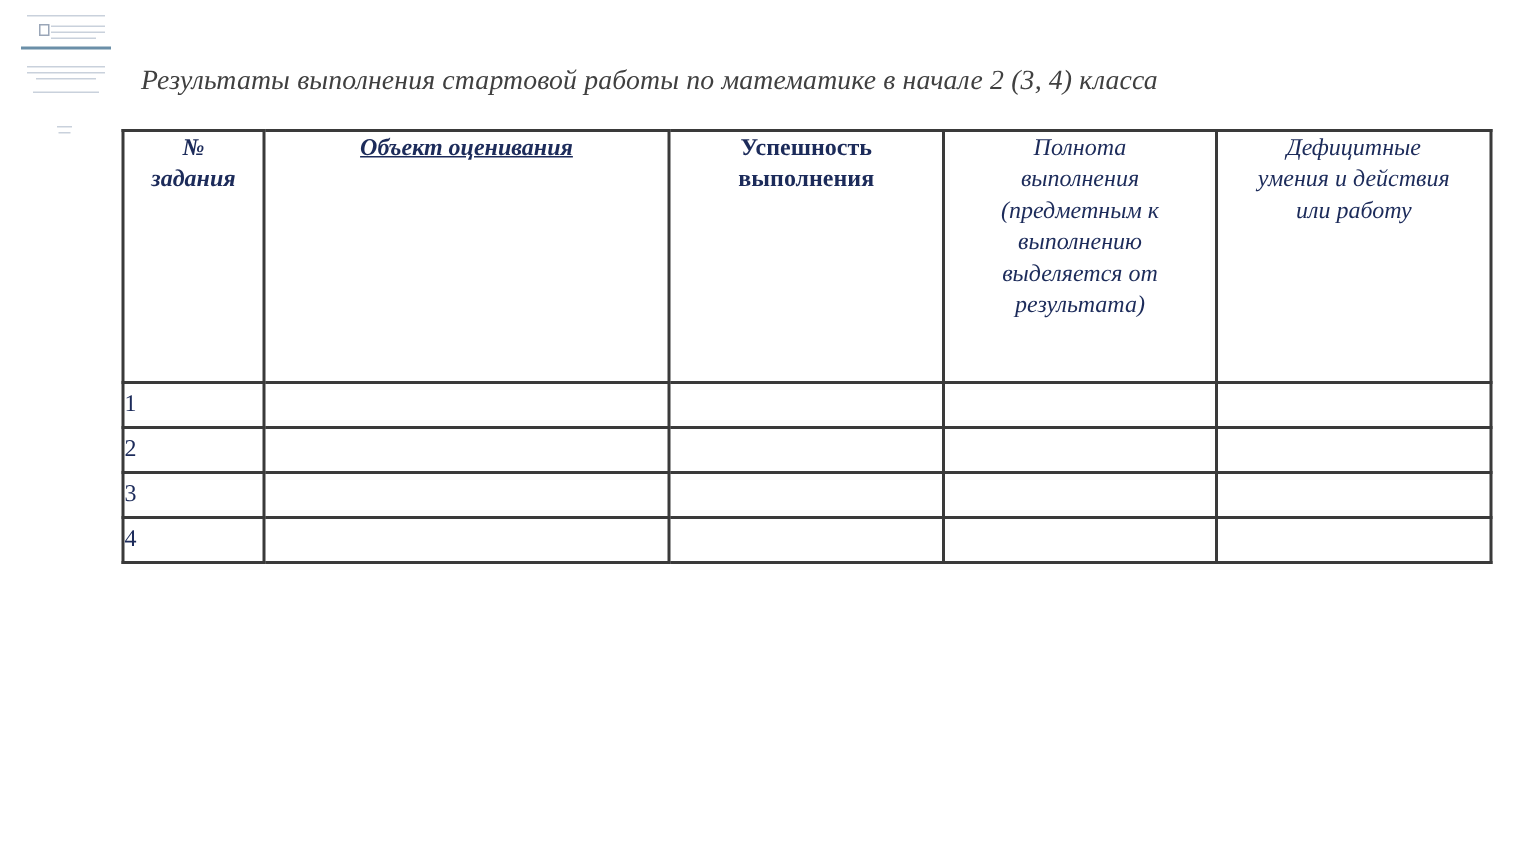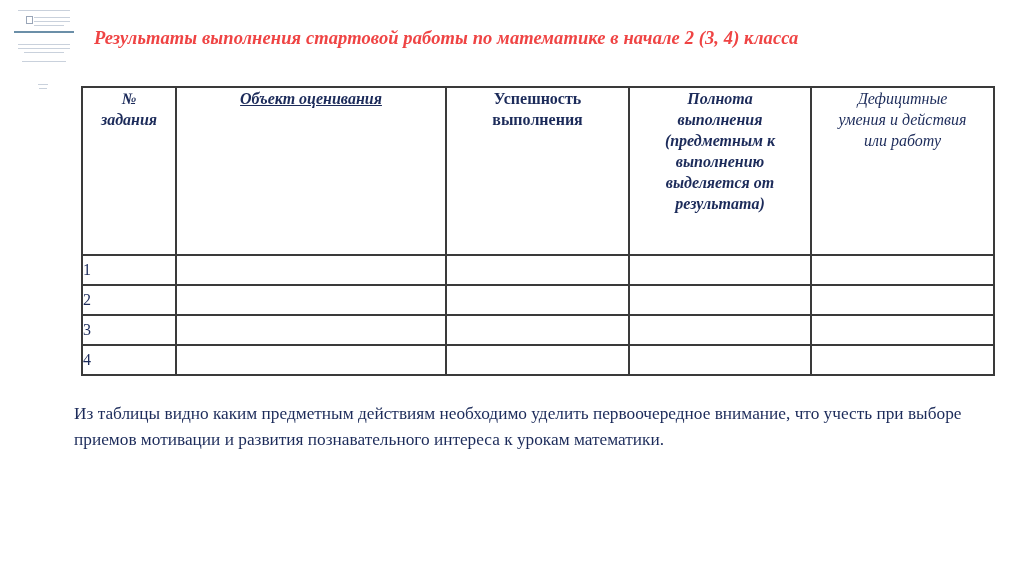--- a/index.html
+++ b/index.html
@@ -8,36 +8,36 @@
       font-family: "Liberation Serif", "DejaVu Serif", serif;
     }
     .thumb {
       position: absolute; left: 8px; top: 4px; width: 70px; height: 90px; background: #fff;
     }
     .thumb .hdr-line { position: absolute; left: 6px; top: 27px; width: 60px; height: 2px; background: #6b8fa8; }
     .thumb .t { position: absolute; background: #c9d1dc; height: 1px; }
     .thumb .logo { position: absolute; left: 18px; top: 12px; width: 5px; height: 6px; border: 1px solid #9aa6b8; }
 
     .title {
-      position: absolute; left: 94px; top: 28px; font-size: 18.5px; font-weight: bold; font-style: italic;
-      color: #ef4444; white-space: nowrap; letter-spacing: 0.1px;
+      position: absolute; left: 94px; top: 44px; font-size: 18.5px; font-weight: normal; font-style: italic;
+      color: #404040; white-space: nowrap; letter-spacing: 0.1px;
     }
 
     table.grid {
       position: absolute; left: 81px; top: 86px; border-collapse: collapse; table-layout: fixed;
       width: 912px;
     }
     table.grid td, table.grid th {
       border: 2px solid #3a3a3a; padding: 0; vertical-align: top; color: #1c2b5a;
     }
     .hdr-row th { height: 166px; font-size: 16px; line-height: 21px; text-align: center; padding-top: 5px; }
     .h-num { font-weight: bold; font-style: italic; }
     .h-obj { font-weight: bold; font-style: italic; text-decoration: underline; }
     .h-succ { font-weight: bold; font-style: normal; border-radius: 10px; }
-    .h-full { font-weight: bold; font-style: italic; }
+    .h-full { font-weight: normal; font-style: italic; }
     .h-def { font-weight: normal; font-style: italic; }
     .data-row td { height: 27px; font-size: 16px; text-align: left; padding-left: 8px; line-height: 28px; vertical-align: middle; }
     .data-row td.num { color: #1c2b5a; }
 
     .body-text {
       position: absolute; left: 74px; top: 401px; width: 900px; font-size: 17.3px; line-height: 25.5px; color: #1c2b5a;
     }
     .body-text p { margin: 0; }
     .bi { font-weight: bold; font-style: italic; }
     .b { font-weight: bold; }
@@ -122,14 +122,13 @@
     <td class="num">4</td>
     <td></td>
     <td></td>
     <td></td>
     <td></td>
   </tr>
 </tbody>
   </table>
 
 <div class="body-text">
-  <p>Из таблицы видно каким предметным действиям необходимо уделить первоочередное внимание, что учесть при выборе приемов мотивации и развития познавательного интереса к урокам математики.</p>
 </div>
 
 </body></html>

